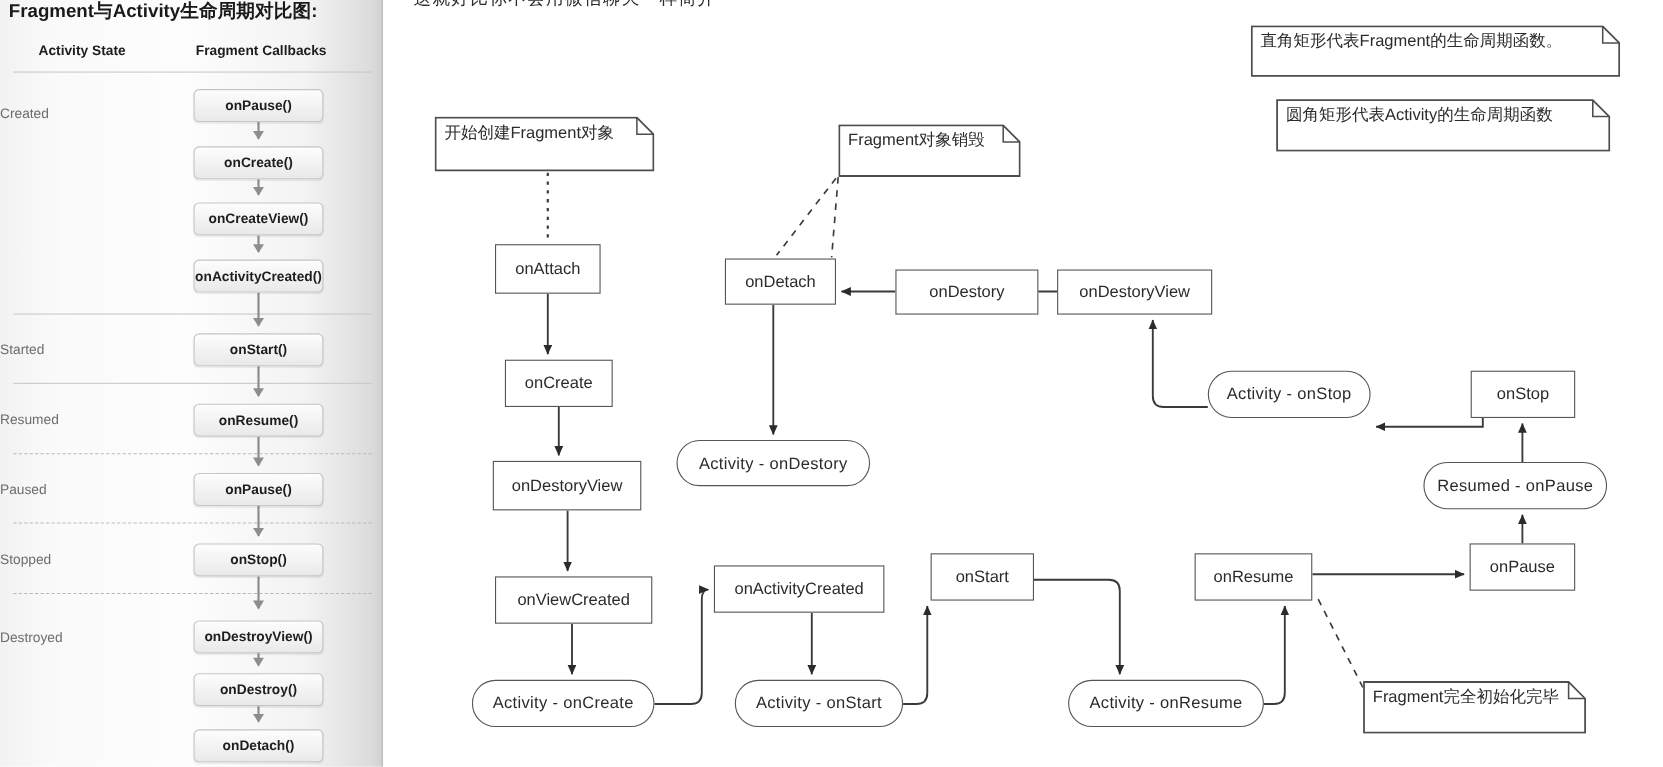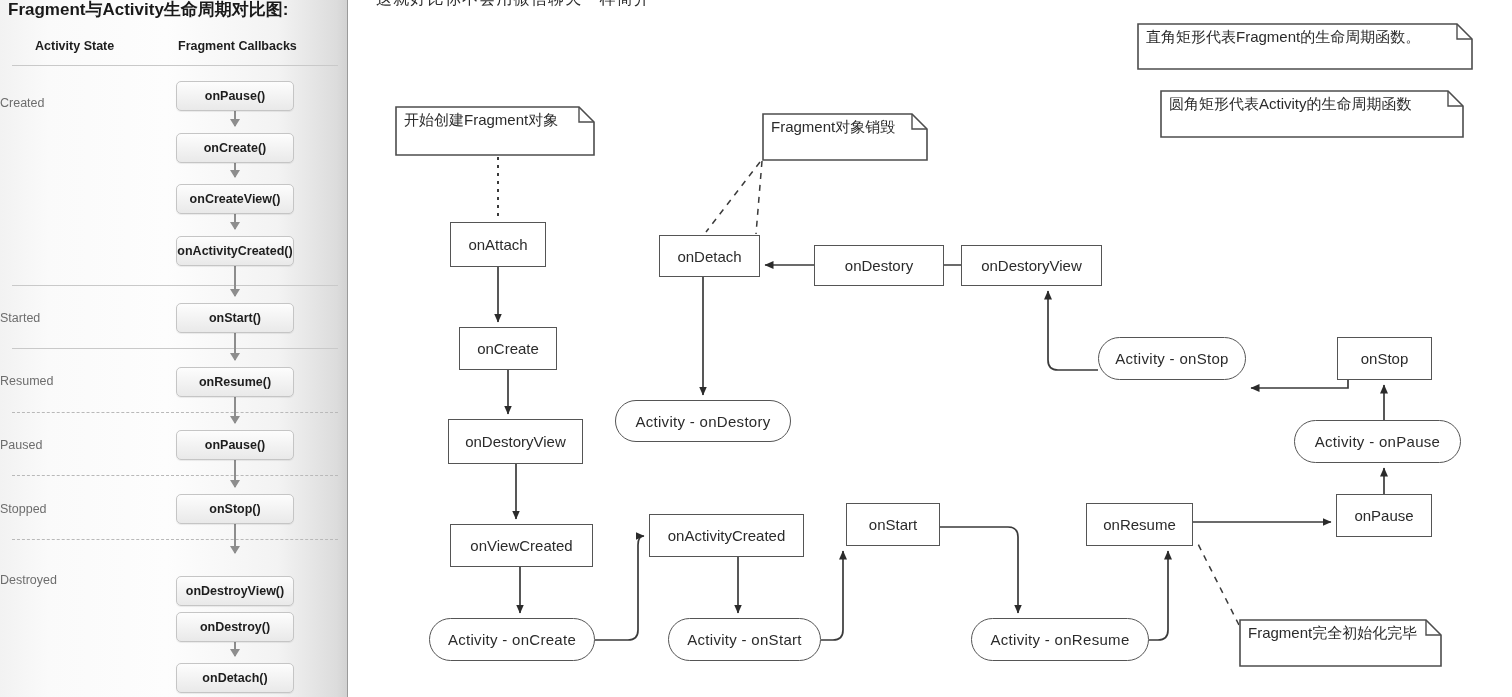--- a/index.html
+++ b/index.html
@@ -136,21 +136,21 @@
       </div>
     <div id="lp-callbacks">
         <div class="cb-box" style="top: 81px;">onPause()</div>
         <div class="cb-box" style="top: 133px;">onCreate()</div>
         <div class="cb-box" style="top: 184px;">onCreateView()</div>
         <div class="cb-box" style="top: 236px;">onActivityCreated()</div>
         <div class="cb-box" style="top: 303px;">onStart()</div>
         <div class="cb-box" style="top: 367px;">onResume()</div>
         <div class="cb-box" style="top: 430px;">onPause()</div>
         <div class="cb-box" style="top: 494px;">onStop()</div>
-        <div class="cb-box" style="top: 576px;">onDestroyView()</div>
+        <div class="cb-box" style="top: 564px;">onDestroyView()</div>
         <div class="cb-box" style="top: 612px;">onDestroy()</div>
         <div class="cb-box" style="top: 663px;">onDetach()</div>
       </div>
   </div>
 
   <div id="diagram">
 
     <div id="clipped-top-text">这就好比你不会用微信聊天一样简介</div>
 
     <svg id="svg-layer" viewBox="0 0 1164 697">
@@ -236,21 +236,21 @@
         <div class="node round" style="left: 623px; top: 618px; width: 178px; height: 43px;">
           <span>Activity - onResume</span>
         </div>
         <div class="node rect" style="left: 738px; top: 503px; width: 107px; height: 43px;">
           <span>onResume</span>
         </div>
         <div class="node rect" style="left: 988px; top: 494px; width: 96px; height: 43px;">
           <span>onPause</span>
         </div>
         <div class="node round" style="left: 946px; top: 420px; width: 167px; height: 43px;">
-          <span>Activity - onPause</span>
+          <span>Resumed - onPause</span>
         </div>
         <div class="node rect" style="left: 989px; top: 337px; width: 95px; height: 43px;">
           <span>onStop</span>
         </div>
         <div class="node round" style="left: 750px; top: 337px; width: 148px; height: 43px; text-align: right;">
           <span>Activity - onStop</span>
         </div>
         <div class="node rect" style="left: 613px; top: 245px; width: 141px; height: 41px;">
           <span>onDestoryView</span>
         </div>

